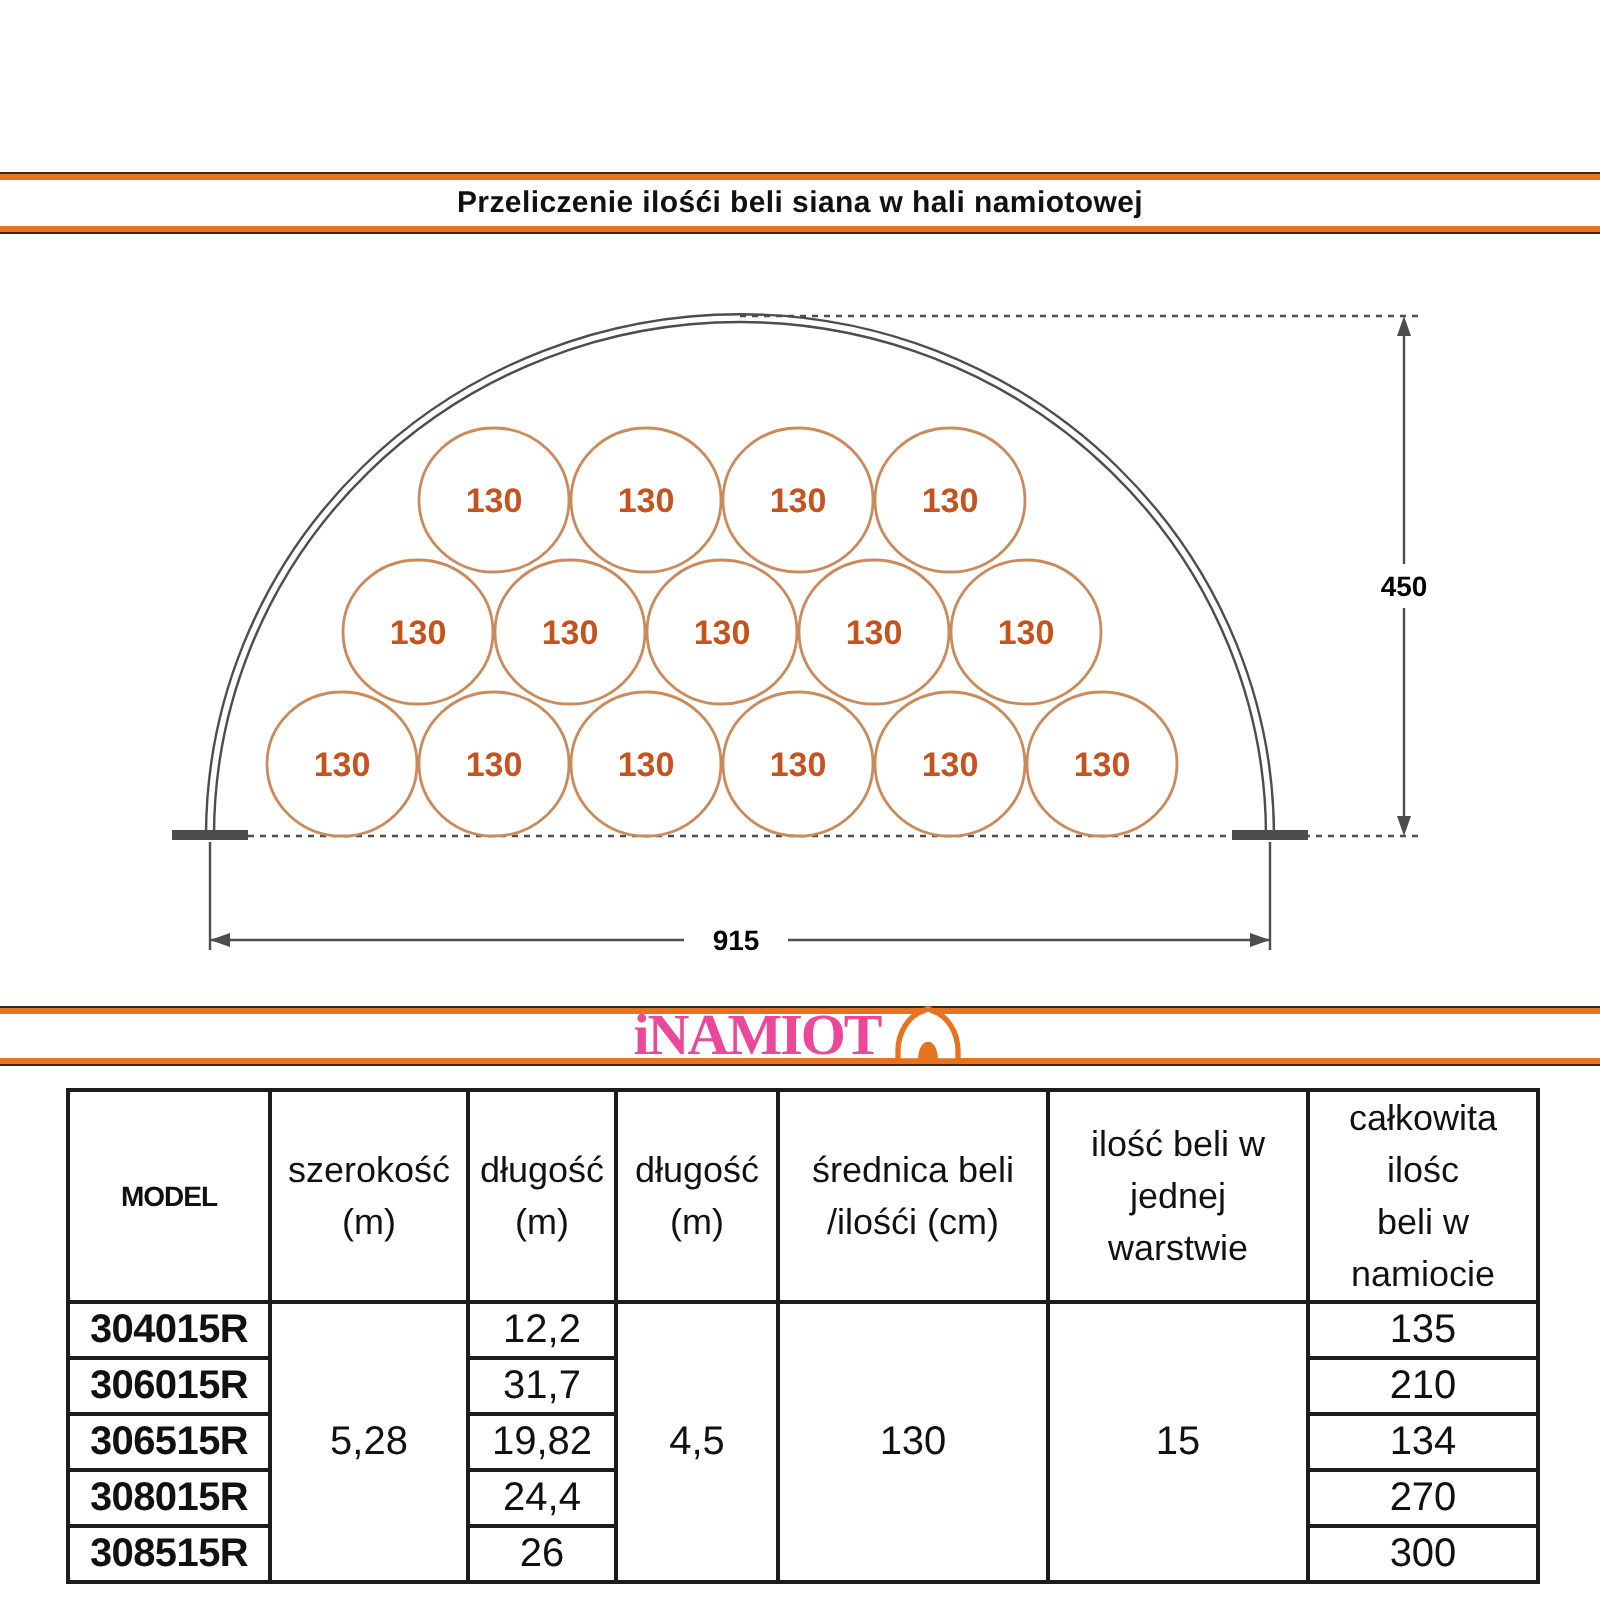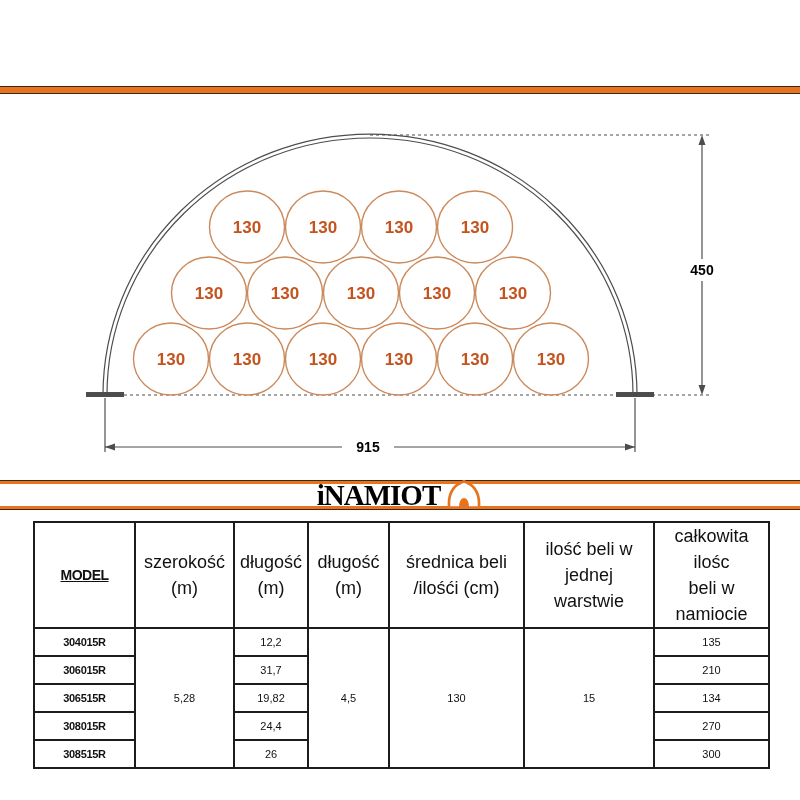--- a/index.html
+++ b/index.html
@@ -39,43 +39,44 @@
   .anchor-bar{fill:var(--line);}
   .dim-label{
     fill:#000;font-family:"Liberation Sans",sans-serif;
     font-size:14px;font-weight:bold;text-anchor:middle;
   }
   
   .logo-band{margin-top:13px;}
   .logo-row{height:22px;display:flex;align-items:center;justify-content:center;}
   .logo-text{
     font-family:"Liberation Serif", serif;font-weight:bold;
-    font-size:29px;line-height:22px;letter-spacing:-1px;color:#000000;
+    font-size:29px;line-height:22px;letter-spacing:-1px;color:#ec4899;
   }
   .logo-icon{margin-left:5px;display:block;}
   
   .spec-table{
     margin:11px 0 0 33px;border-collapse:collapse;table-layout:fixed;width:735px;
   }
   .spec-table th,.spec-table td{
     border:2px solid #1c1c1c;text-align:center;vertical-align:middle;
     padding:0;overflow:hidden;
   }
   .spec-table th{
     height:45px;font-size:18px;font-weight:normal;white-space:pre-line;line-height:1.45;
   }
-  .spec-table th.model-h{font-size:14px;font-weight:bold;letter-spacing:-0.5px;text-decoration:underline;}
-  .spec-table td{height:26px;font-size:11px;}
+  .spec-table th.model-h{font-size:14px;font-weight:bold;letter-spacing:-0.5px;}
+  .spec-table td{height:26px;font-size:20px;}
   .spec-table td.model{font-weight:bold;letter-spacing:-0.3px;}
 </style>
 </head>
 <body>
 
 <div class="title-band">
   <div class="rule rule-top"></div>
+  <div class="doc-title">Przeliczenie ilośći beli siana w hali namiotowej</div>
   <div class="rule rule-bottom"></div>
 </div>
 
 <svg class="diagram" width="800" height="350" viewBox="0 140 800 350">
 
   <path class="arc" d="M 103 418 A 267 261 0 0 1 637 418"></path>
   <path class="arc" d="M 107 418 A 263 257 0 0 1 633 418"></path>
 
   <rect class="anchor-bar" x="86" y="415" width="38" height="5"></rect>
   <rect class="anchor-bar" x="616" y="415" width="38" height="5"></rect>

